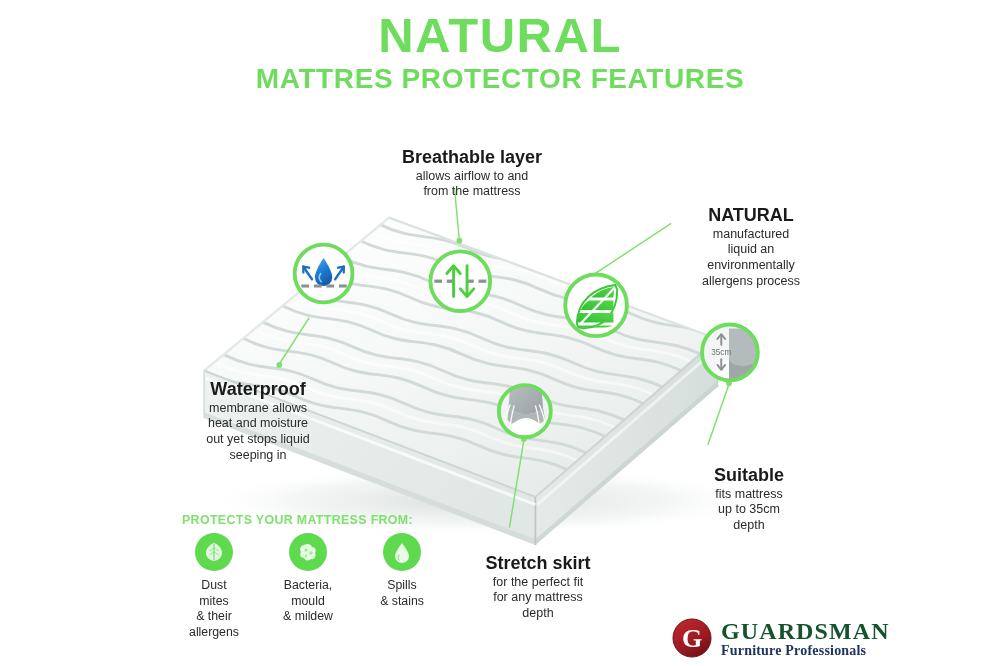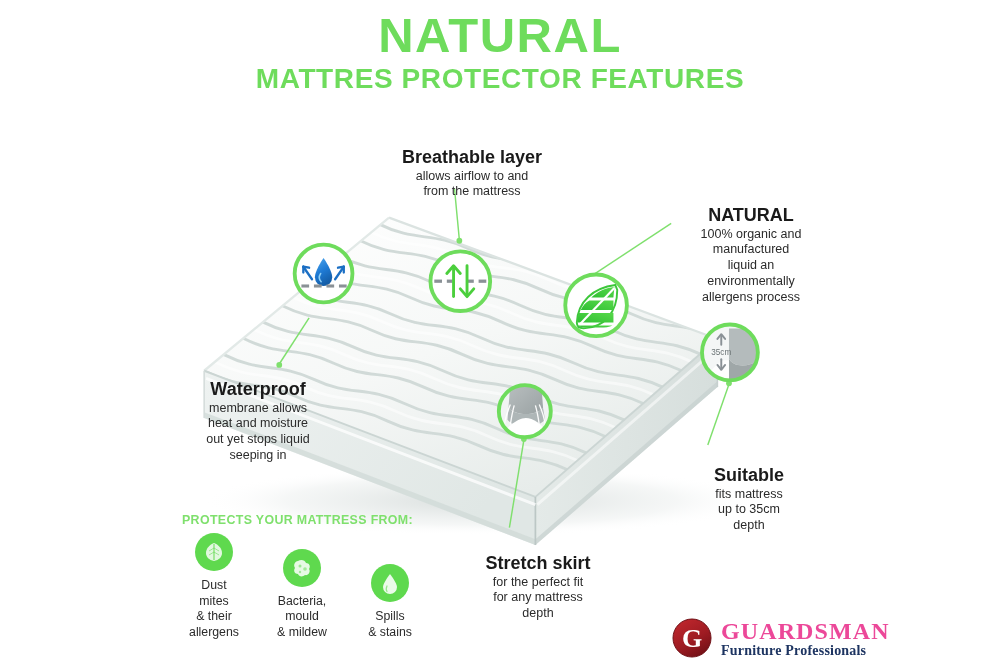--- a/index.html
+++ b/index.html
@@ -37,37 +37,37 @@
   #co-waterproof { left:168px; top:378px; width:180px; }
   #co-suitable   { left:666px; top:464px; width:166px; }
   #co-stretch    { left:448px; top:552px; width:180px; }
 
   
   #protects { position:absolute; left:182px; top:513px; width:260px; }
   #protects .heading {
     font-size:12.4px; font-weight:bold; letter-spacing:0.35px;
     color:#7fe06d; margin-bottom:6px; white-space:nowrap;
   }
-  #protects .row { display:flex; gap:24px; align-items:flex-end; }
+  #protects .row { display:flex; gap:30px; align-items:flex-start; }
   #protects .item { width:64px; text-align:center; }
   #protects .bubble {
     width:38px; height:38px; border-radius:50%;
     background:#5fd94e; margin:0 auto 7px auto;
     display:flex; align-items:center; justify-content:center;
   }
   #protects .cap { font-size:12.3px; line-height:1.28; color:#2b2b2b; }
 
   
   #logo { position:absolute; left:672px; top:617px; display:flex; align-items:center; gap:9px; }
   #logo .mark { width:40px; height:40px; flex:0 0 40px; }
   #logo .words { line-height:1; padding-top:2px; }
   #logo .wordmark {
     font-family:"Liberation Serif", serif;
     font-size:24px; font-weight:bold; letter-spacing:1.1px;
-    color:#ec4899; display:block;
+    color:#14532d; display:block;
   }
   #logo .tagline {
     font-family:"Liberation Serif", serif;
     font-size:14px; color:#1d3461; display:block; margin-top:1px; letter-spacing:0.2px;font-weight:bold;
   }
 </style>
 </head>
 <body>
 
 <div id="stage">
@@ -285,21 +285,20 @@
   </svg>
 
   <div class="callout" id="co-breathable">
     <span class="ttl">Breathable layer</span>
     <span class="bdy">allows airflow to and</span>
     <span class="bdy">from the mattress</span>
   </div>
 
   <div class="callout" id="co-natural">
     <span class="ttl">NATURAL</span>
-    <span class="bdy">100% organic and</span>
     <span class="bdy">manufactured</span>
     <span class="bdy">liquid an</span>
     <span class="bdy">environmentally</span>
     <span class="bdy">allergens process</span>
   </div>
 
   <div class="callout" id="co-waterproof">
     <span class="ttl">Waterproof</span>
     <span class="bdy">membrane allows</span>
     <span class="bdy">heat and moisture</span>

